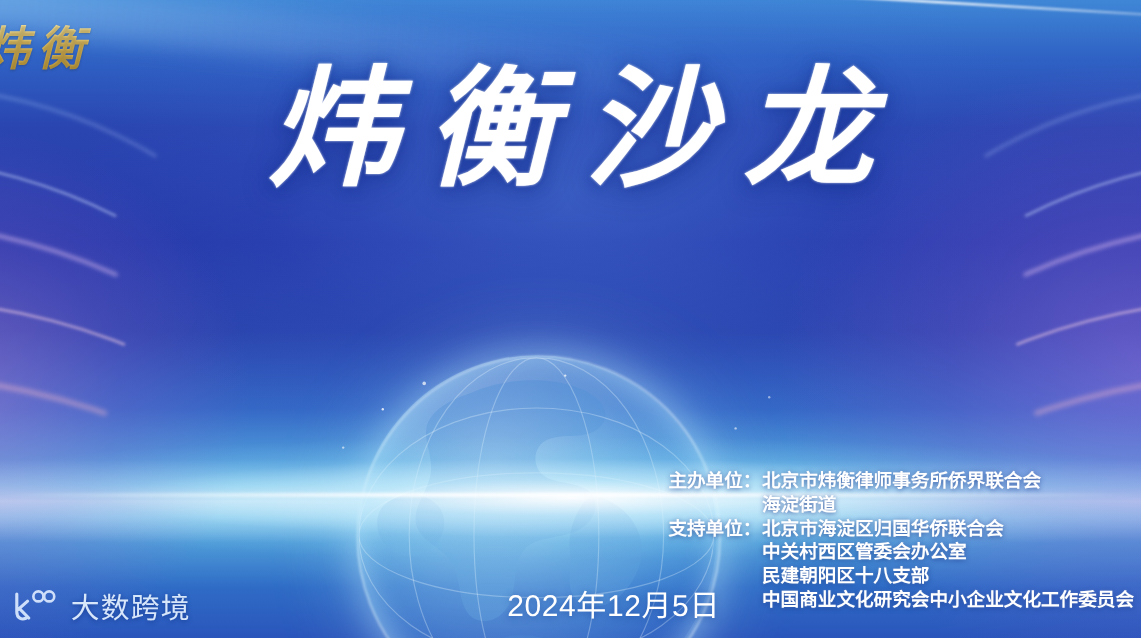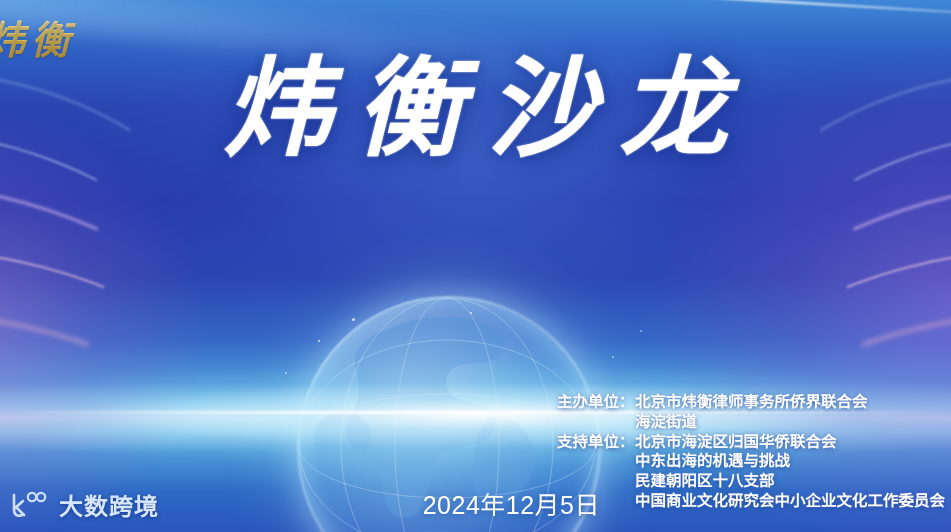--- a/index.html
+++ b/index.html
@@ -226,21 +226,21 @@
   }
   .logo-bl-mark {
     position: relative;
     width: 42px;
     height: 32px;
     flex: 0 0 42px;
   }
   .logo-bl-text {
     font-family: "Liberation Sans", "DejaVu Sans", sans-serif;
     font-size: 24px;
-    font-weight: 700;
+    font-weight: 400;
     letter-spacing: 1px;
     color: #e6f2ff;
     text-shadow: 0 1px 4px rgba(15,45,130,0.8);
     white-space: nowrap;
   }
 </style>
 </head>
 <body>
 
 <div id="stage">
@@ -348,21 +348,21 @@
     <div class="org-row indented">
       <span class="org-label">支持单位：</span>
       <span class="org-value">海淀街道</span>
     </div>
     <div class="org-row">
       <span class="org-label">支持单位：</span>
       <span class="org-value">北京市海淀区归国华侨联合会</span>
     </div>
     <div class="org-row indented">
       <span class="org-label">支持单位：</span>
-      <span class="org-value">中东出海的机遇与挑战</span>
+      <span class="org-value">中关村西区管委会办公室</span>
     </div>
     <div class="org-row indented">
       <span class="org-label">支持单位：</span>
       <span class="org-value">民建朝阳区十八支部</span>
     </div>
     <div class="org-row indented">
       <span class="org-label">支持单位：</span>
       <span class="org-value">中国商业文化研究会中小企业文化工作委员会</span>
     </div>
   </div>

